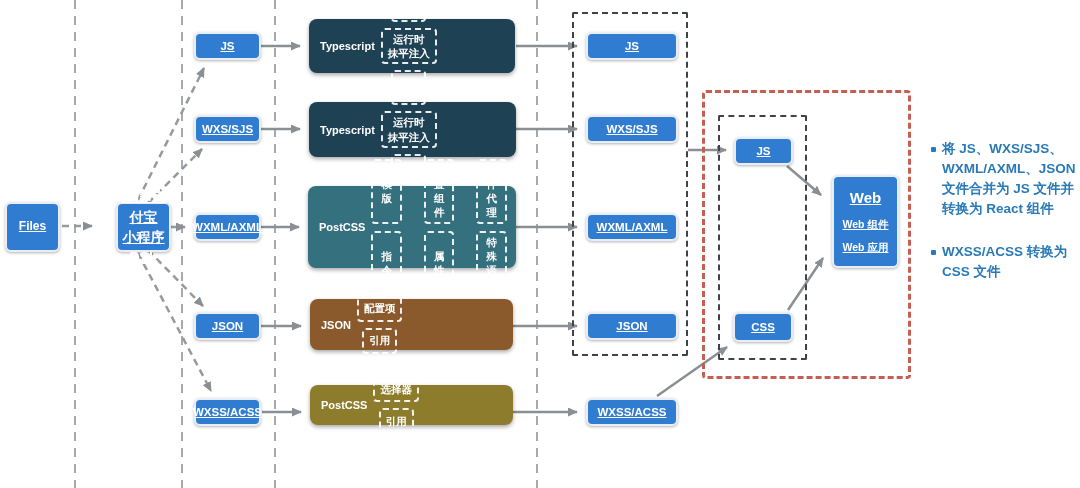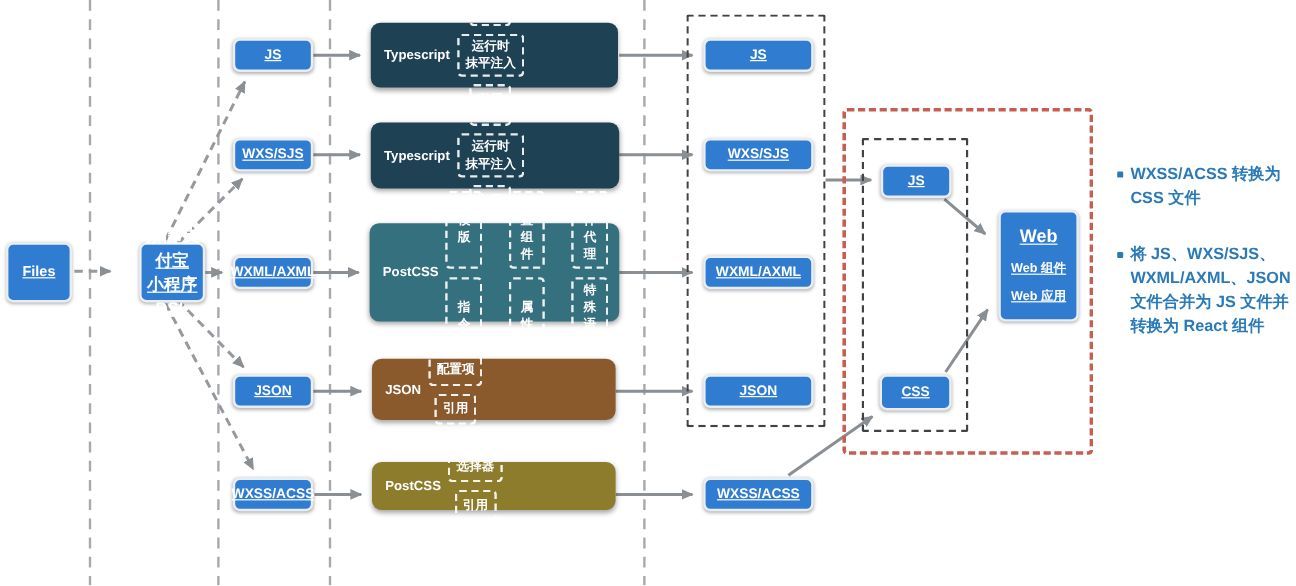--- a/index.html
+++ b/index.html
@@ -178,23 +178,23 @@
 
   <div class="bluebox" id="mergejs">JS</div>
   <div class="bluebox" id="mergecss">CSS</div>
   <div class="bluebox" id="webbox">
     <span class="web-title">Web</span>
     <span class="web-sub">Web 组件</span>
     <span class="web-sub">Web 应用</span>
   </div>
 
   <div id="panel">
+    <div class="bullet" id="bullet1">
+      <span class="bullet-dot"></span>
+      <span>将 JS、WXS/SJS、WXML/AXML、JSON 文件合并为 JS 文件并转换为 React 组件</span>
+    </div>
     <div class="bullet" id="bullet2">
       <span class="bullet-dot"></span>
       <span>WXSS/ACSS 转换为 CSS 文件</span>
     </div>
-    <div class="bullet" id="bullet1">
-      <span class="bullet-dot"></span>
-      <span>将 JS、WXS/SJS、WXML/AXML、JSON 文件合并为 JS 文件并转换为 React 组件</span>
-    </div>
   </div>
 
 </div>
 
 </body></html>

